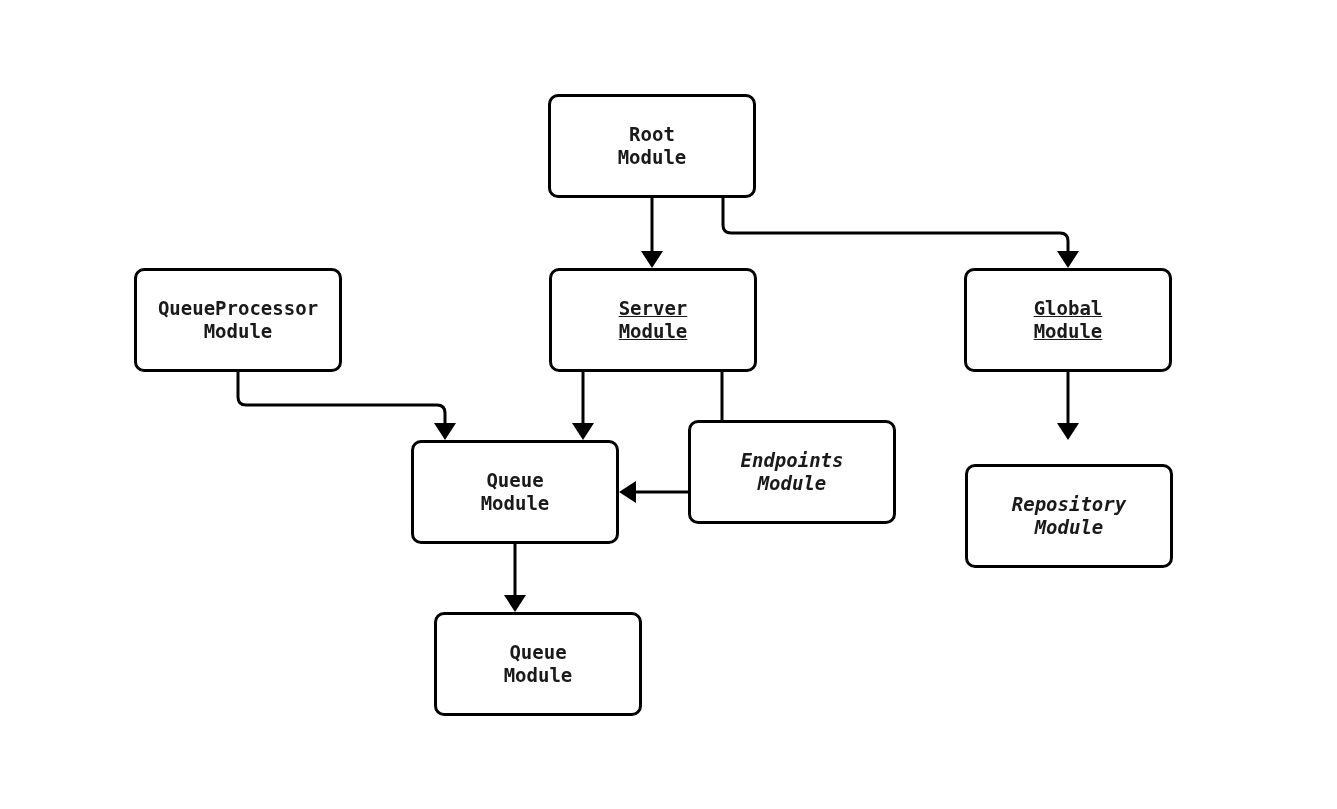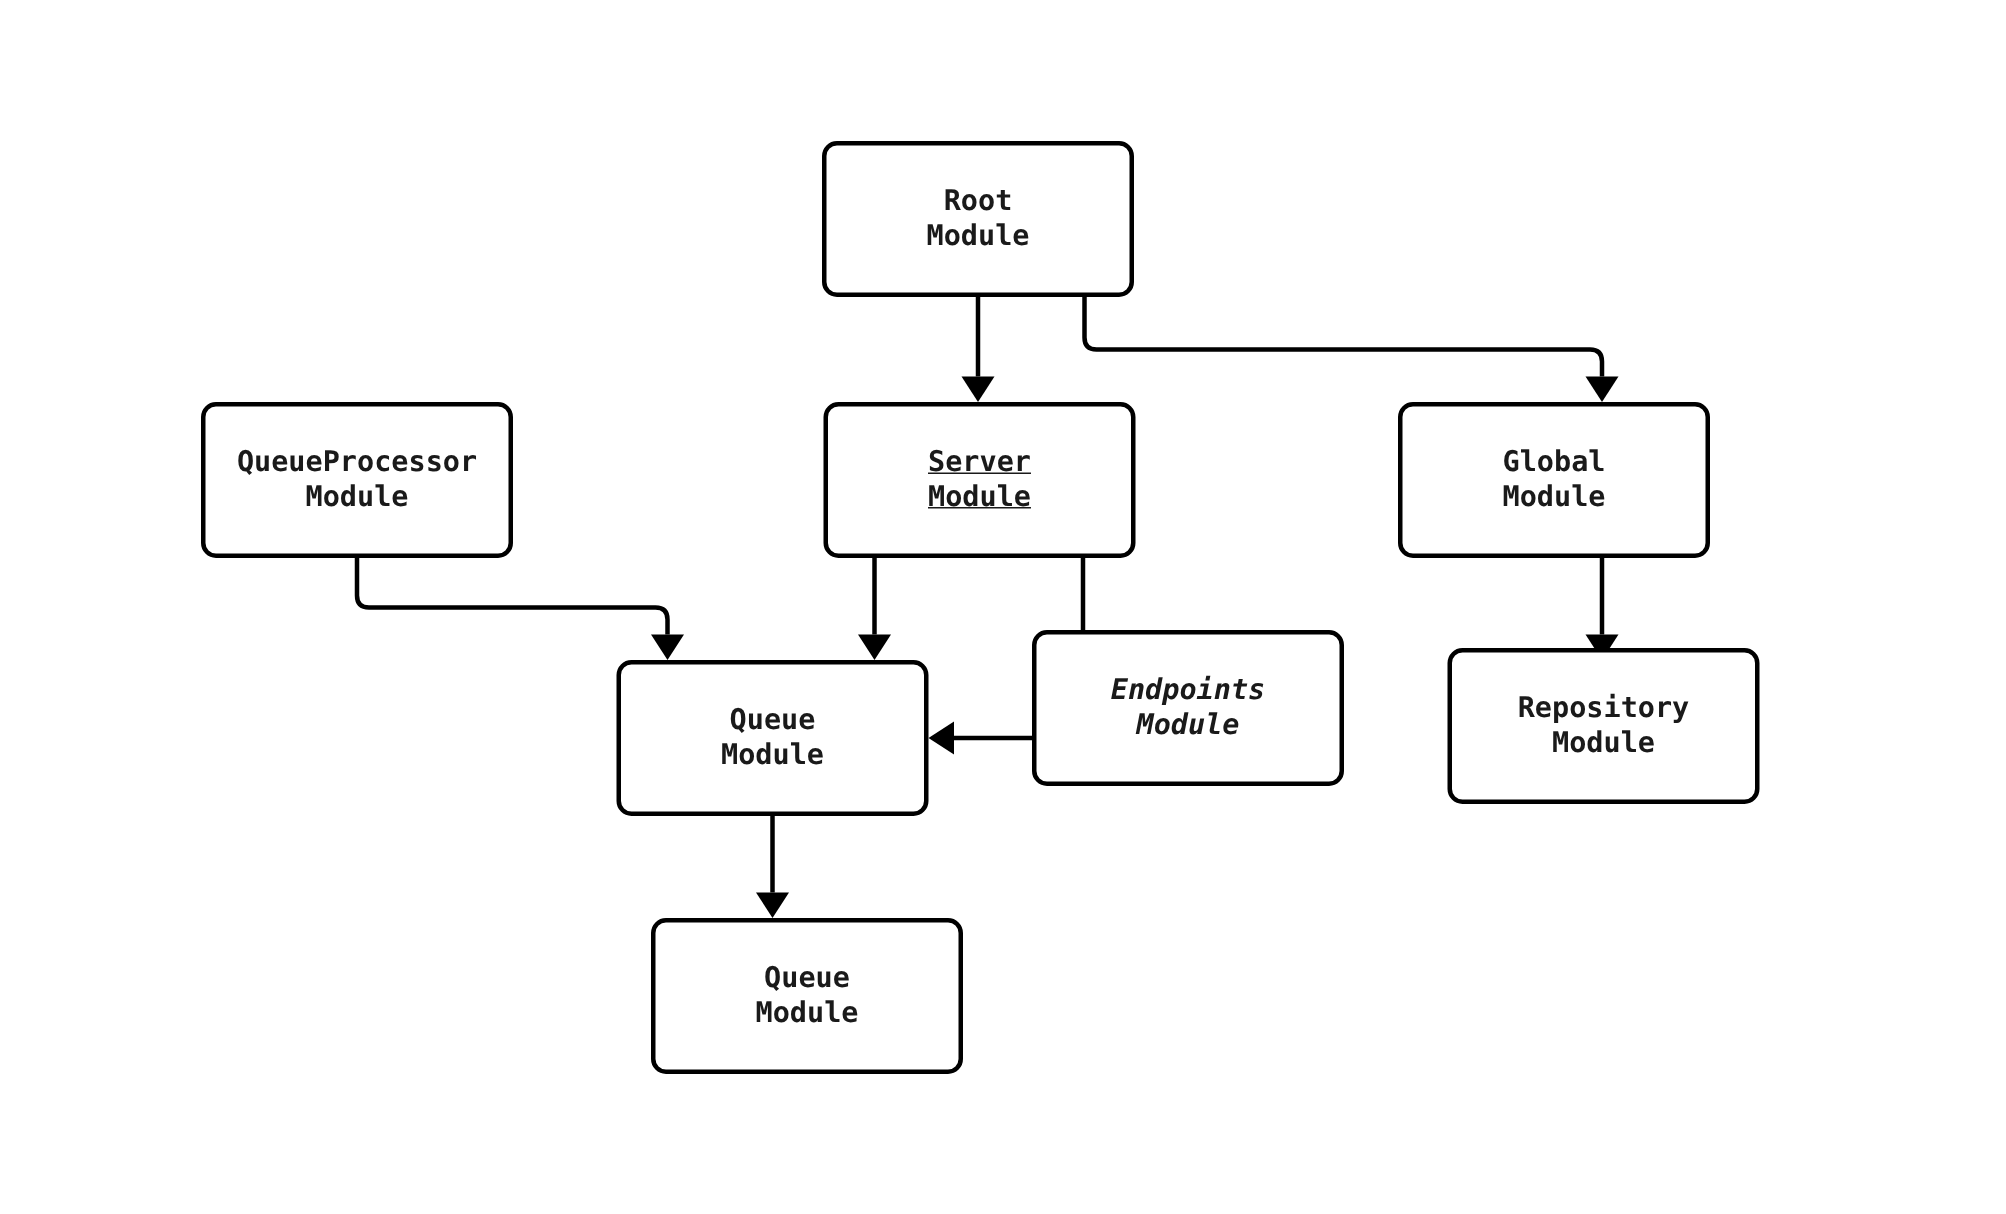--- a/index.html
+++ b/index.html
@@ -45,24 +45,24 @@
     text-align: center;
     font-weight: bold;
     font-size: 19px;
     line-height: 23px;
     color: #1a1a1a;
     white-space: pre-line;
   }
   .node-root          { left: 548px; top: 94px;  }
   .node-queueprocessor{ left: 134px; top: 268px; }
   .node-server        { left: 549px; top: 268px; text-decoration: underline; }
-  .node-global        { left: 932px; top: 268px; }
+  .node-global        { left: 964px; top: 268px; text-decoration: underline; }
   .node-core          { left: 411px; top: 440px; }
   .node-endpoints     { left: 688px; top: 420px; font-style: italic; }
-  .node-repository    { left: 965px; top: 432px; }
+  .node-repository    { left: 965px; top: 464px; font-style: italic; }
   .node-queue         { left: 434px; top: 612px; }
 </style>
 </head>
 <body>
 
 <div id="canvas">
 
   <svg id="edges" viewBox="0 0 1337 809" xmlns="http://www.w3.org/2000/svg">
 
     <g>

